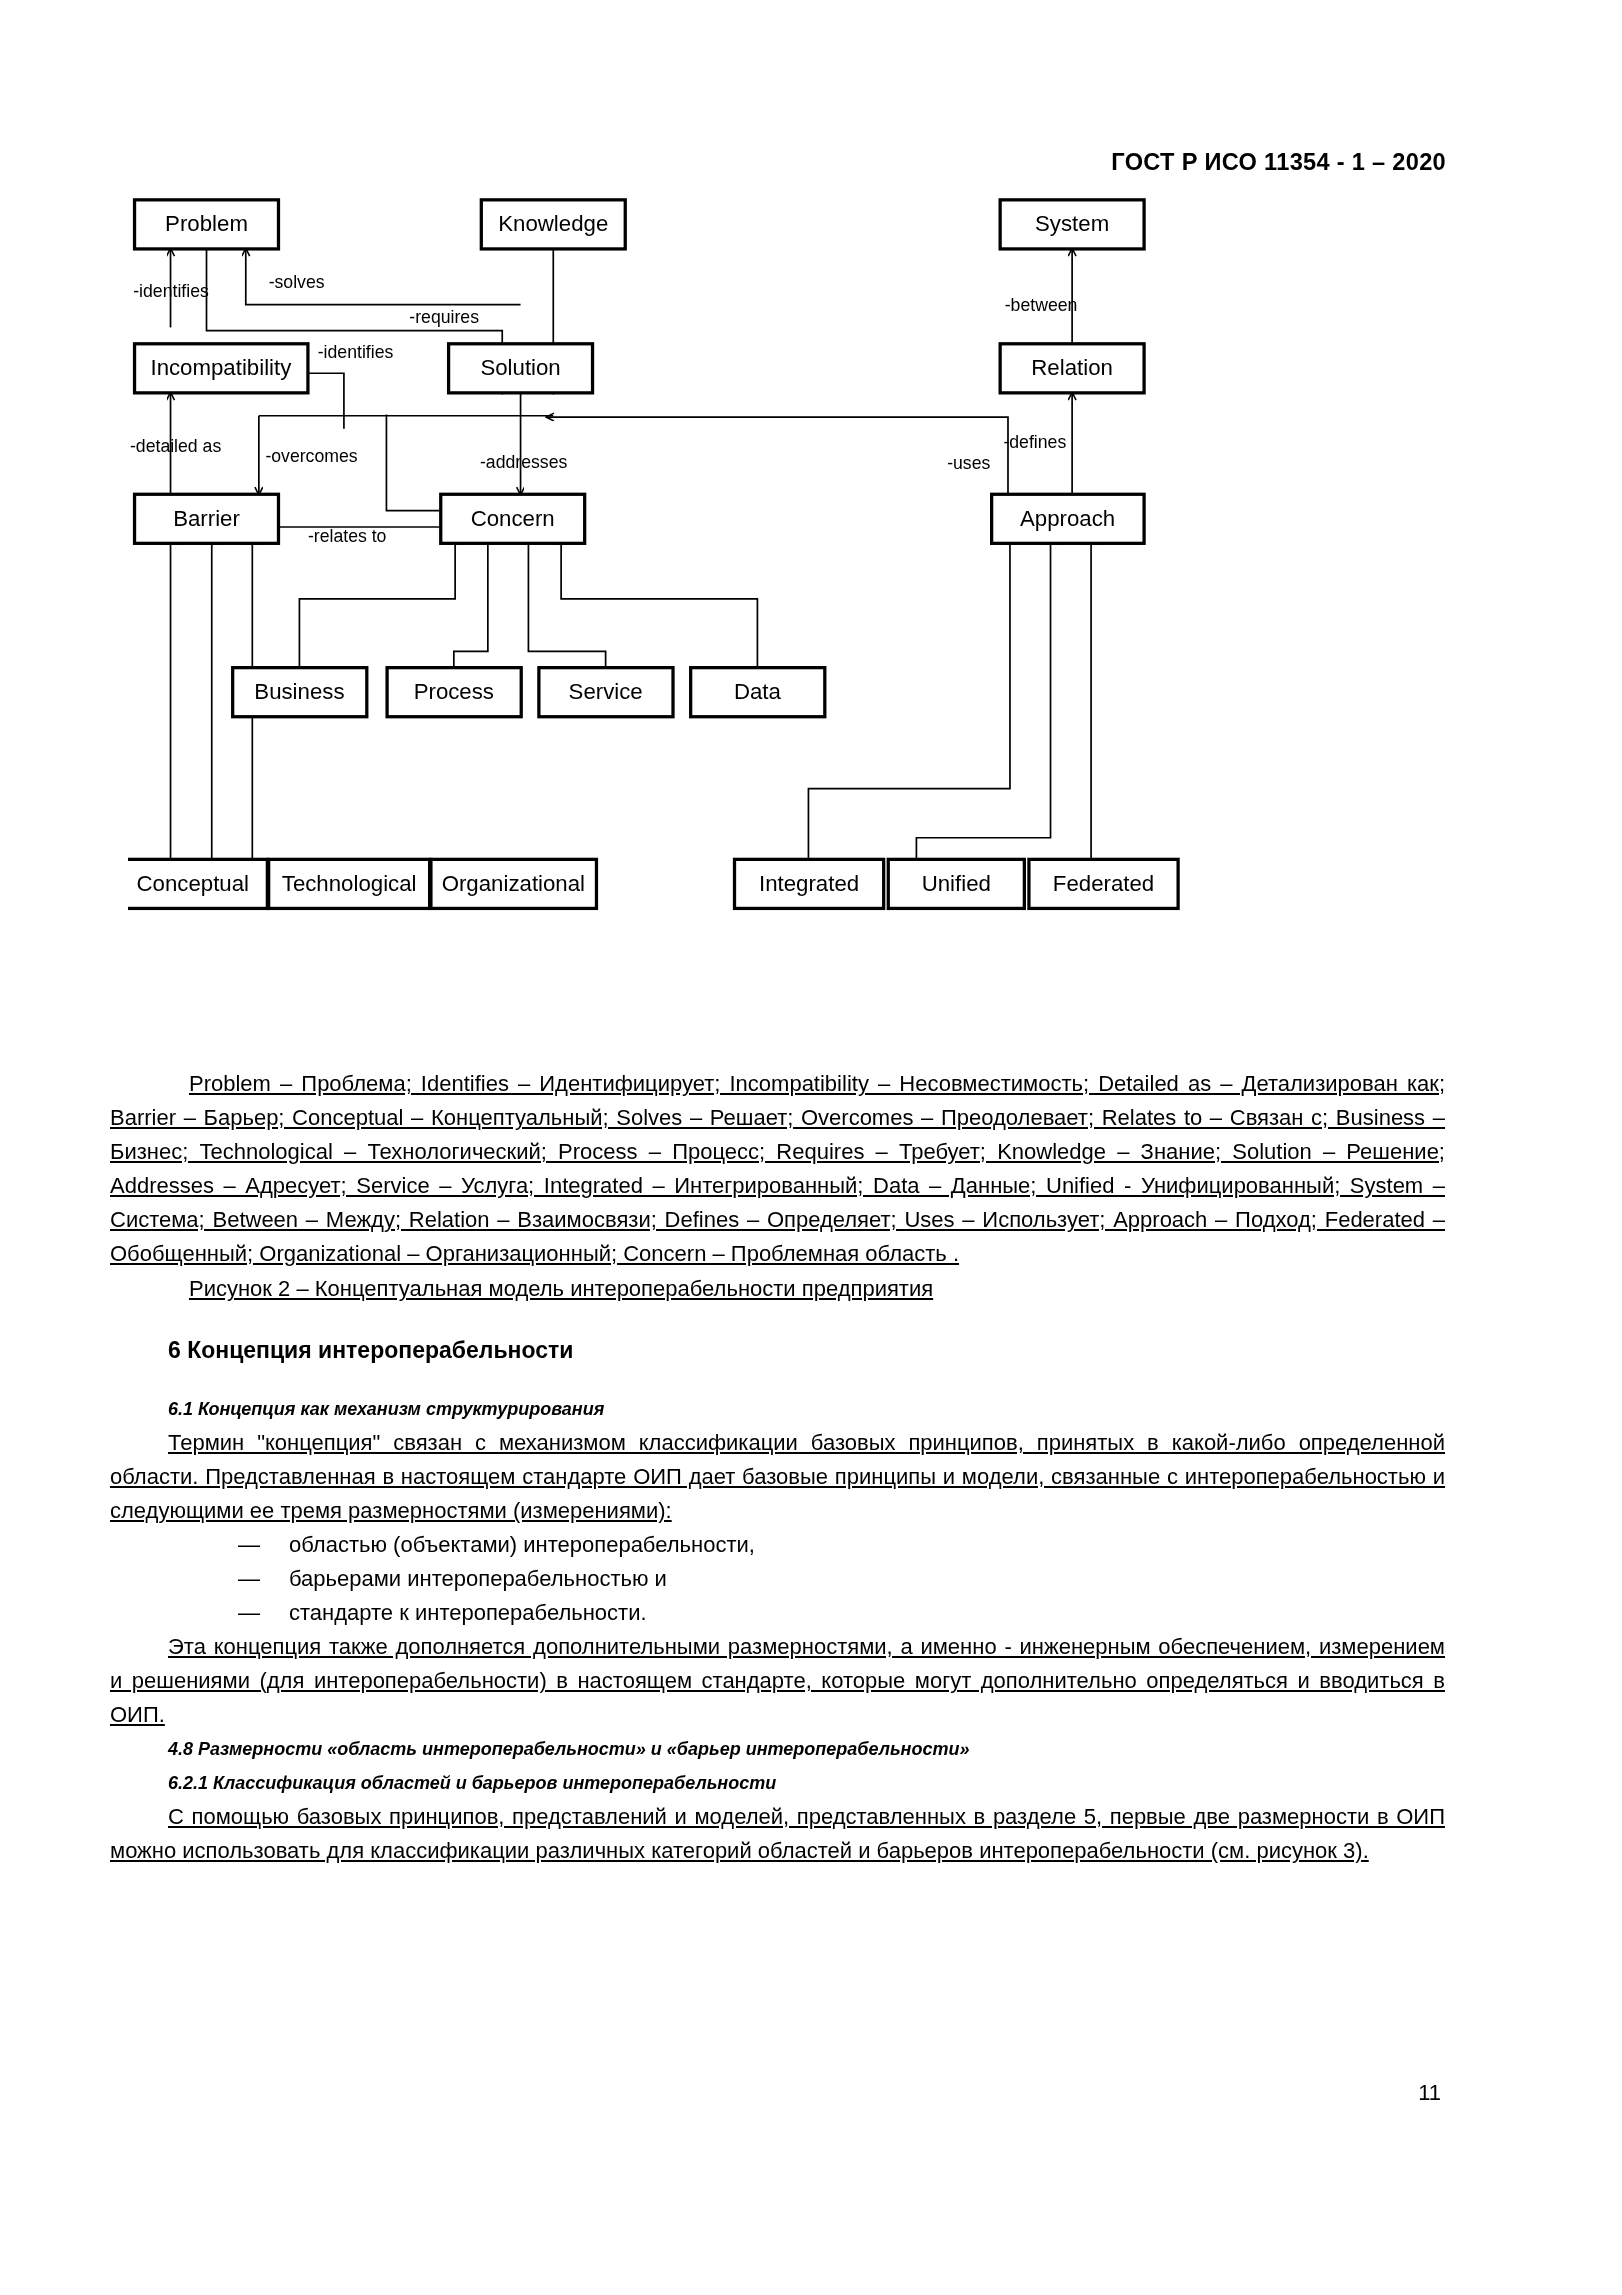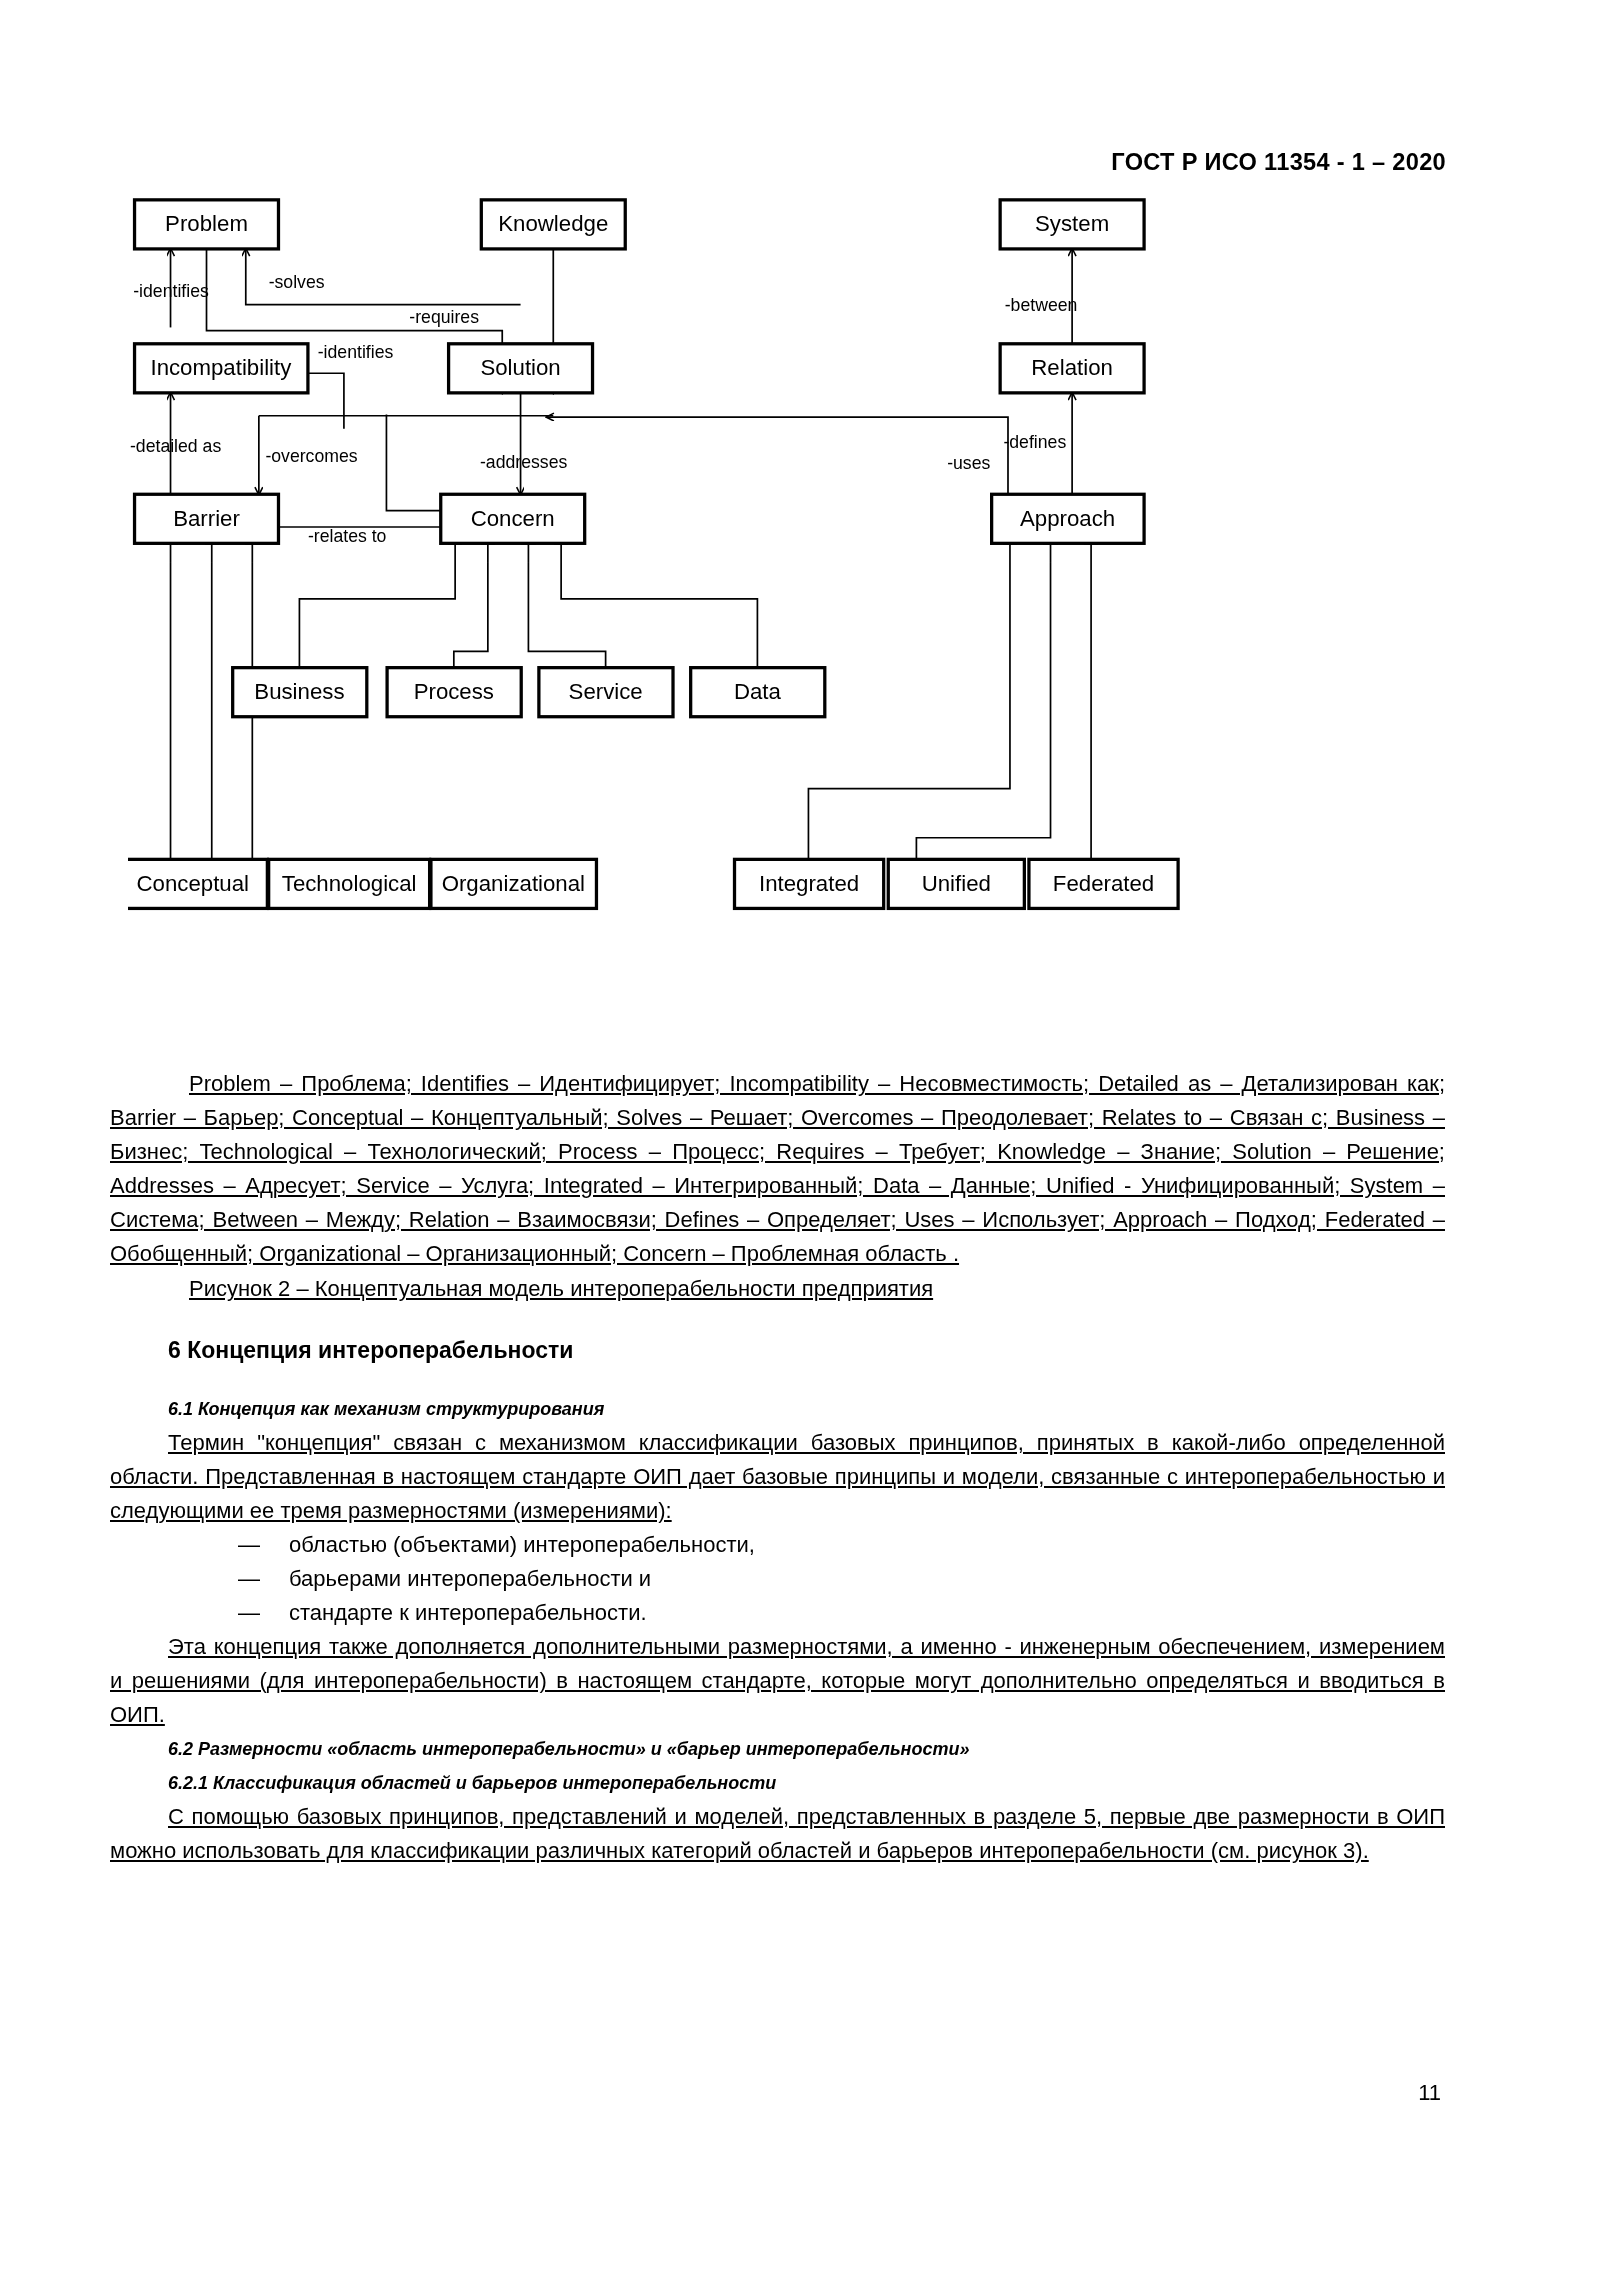--- a/index.html
+++ b/index.html
@@ -271,31 +271,31 @@
 
     <p class="just indent">Термин "концепция" связан с механизмом классификации базовых принципов, принятых в какой-либо определенной области. Представленная в настоящем стандарте ОИП дает базовые принципы и модели, связанные с интероперабельностью и следующими ее тремя размерностями (измерениями):</p>
 
     <ul class="dashlist">
       <li>
         <span class="dash">—</span>
         <span>областью (объектами) интероперабельности,</span>
       </li>
       <li>
         <span class="dash">—</span>
-        <span>барьерами интероперабельности и</span>
+        <span>барьерами интероперабельностью и</span>
       </li>
       <li>
         <span class="dash">—</span>
         <span>стандарте к интероперабельности.</span>
       </li>
     </ul>
 
     <p class="just indent">Эта концепция также дополняется дополнительными размерностями, а именно - инженерным обеспечением, измерением и решениями (для интероперабельности) в настоящем стандарте, которые могут дополнительно определяться и вводиться в ОИП.</p>
 
-    <h3 class="subsec tight">6.2 Размерности «область интероперабельности» и «барьер интероперабельности»</h3>
+    <h3 class="subsec tight">4.8 Размерности «область интероперабельности» и «барьер интероперабельности»</h3>
 
     <h3 class="subsec tight">6.2.1 Классификация областей и барьеров интероперабельности</h3>
 
     <p class="just indent">С помощью базовых принципов, представлений и моделей, представленных в разделе 5, первые две размерности в ОИП можно использовать для классификации различных категорий областей и барьеров интероперабельности (см. рисунок 3).</p>
   </div>
 
   <div class="pagenum">11</div>
 
 </div>
 

